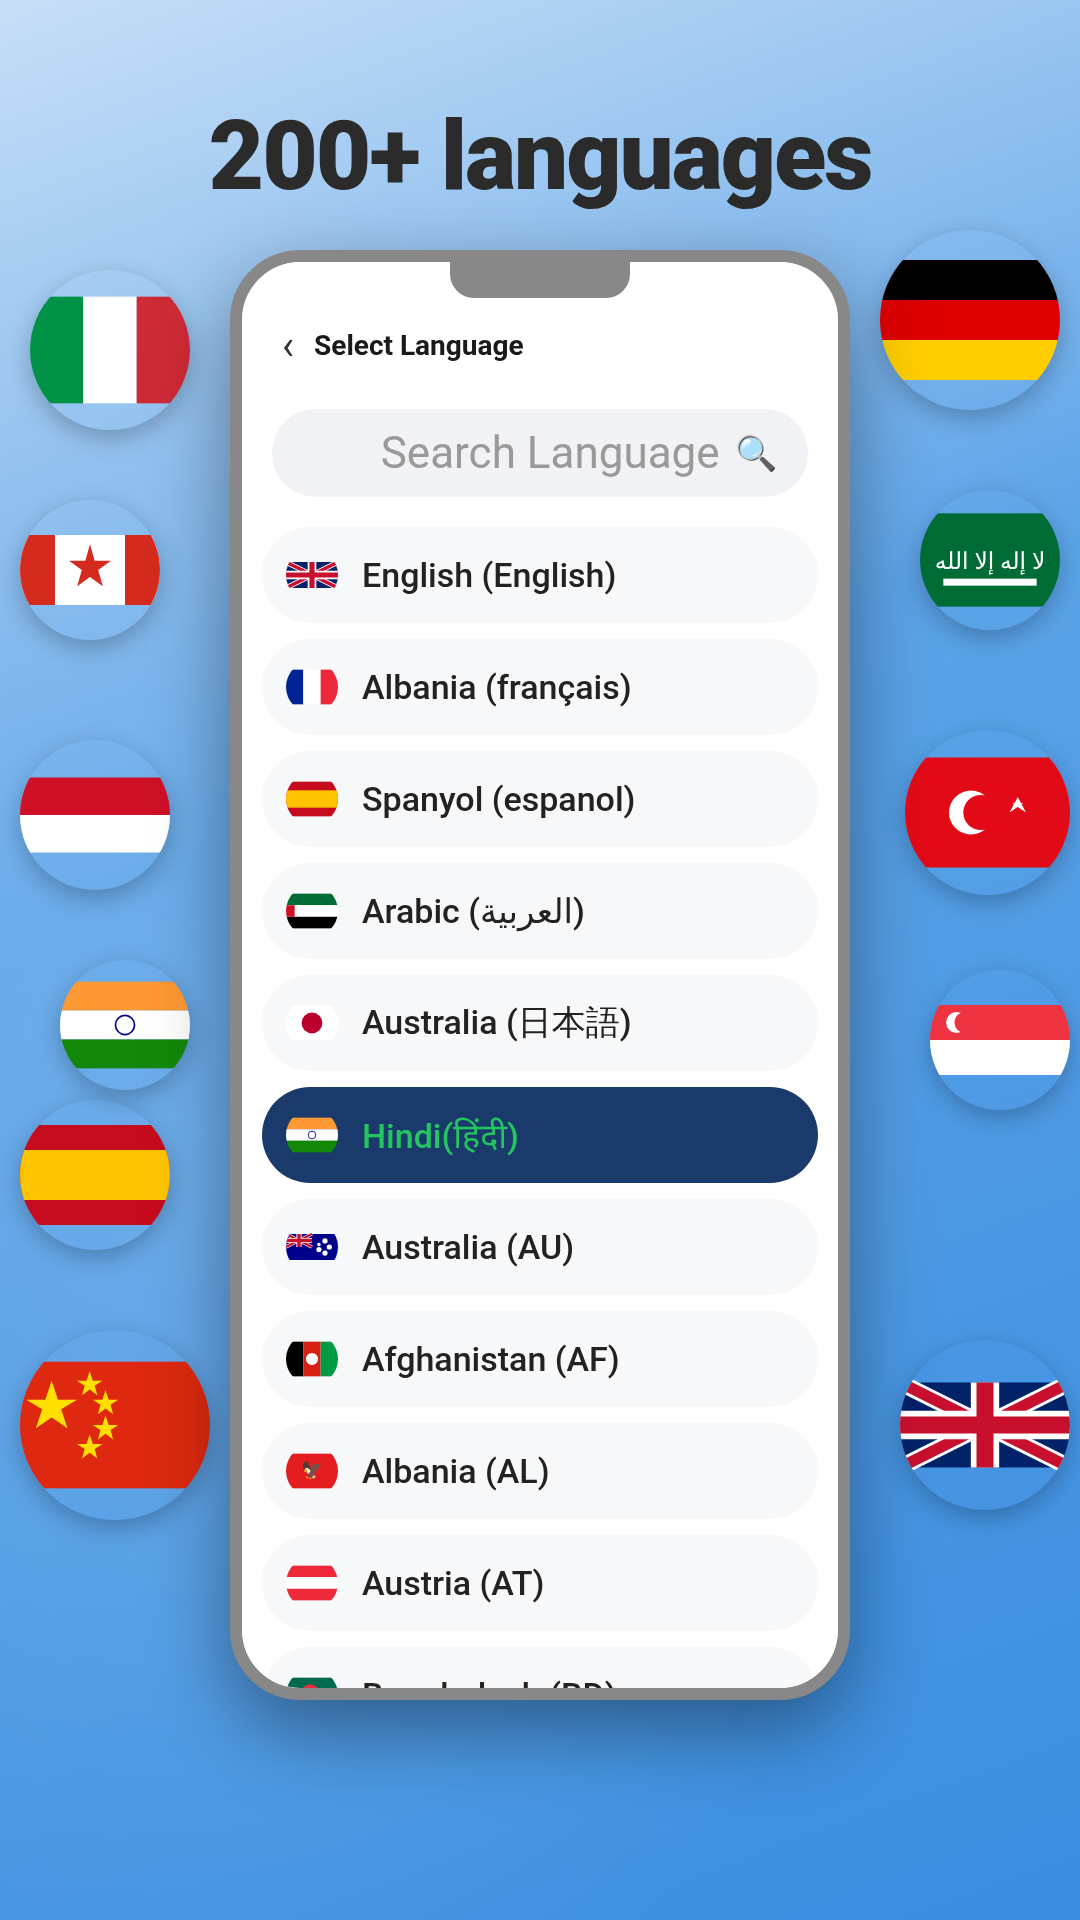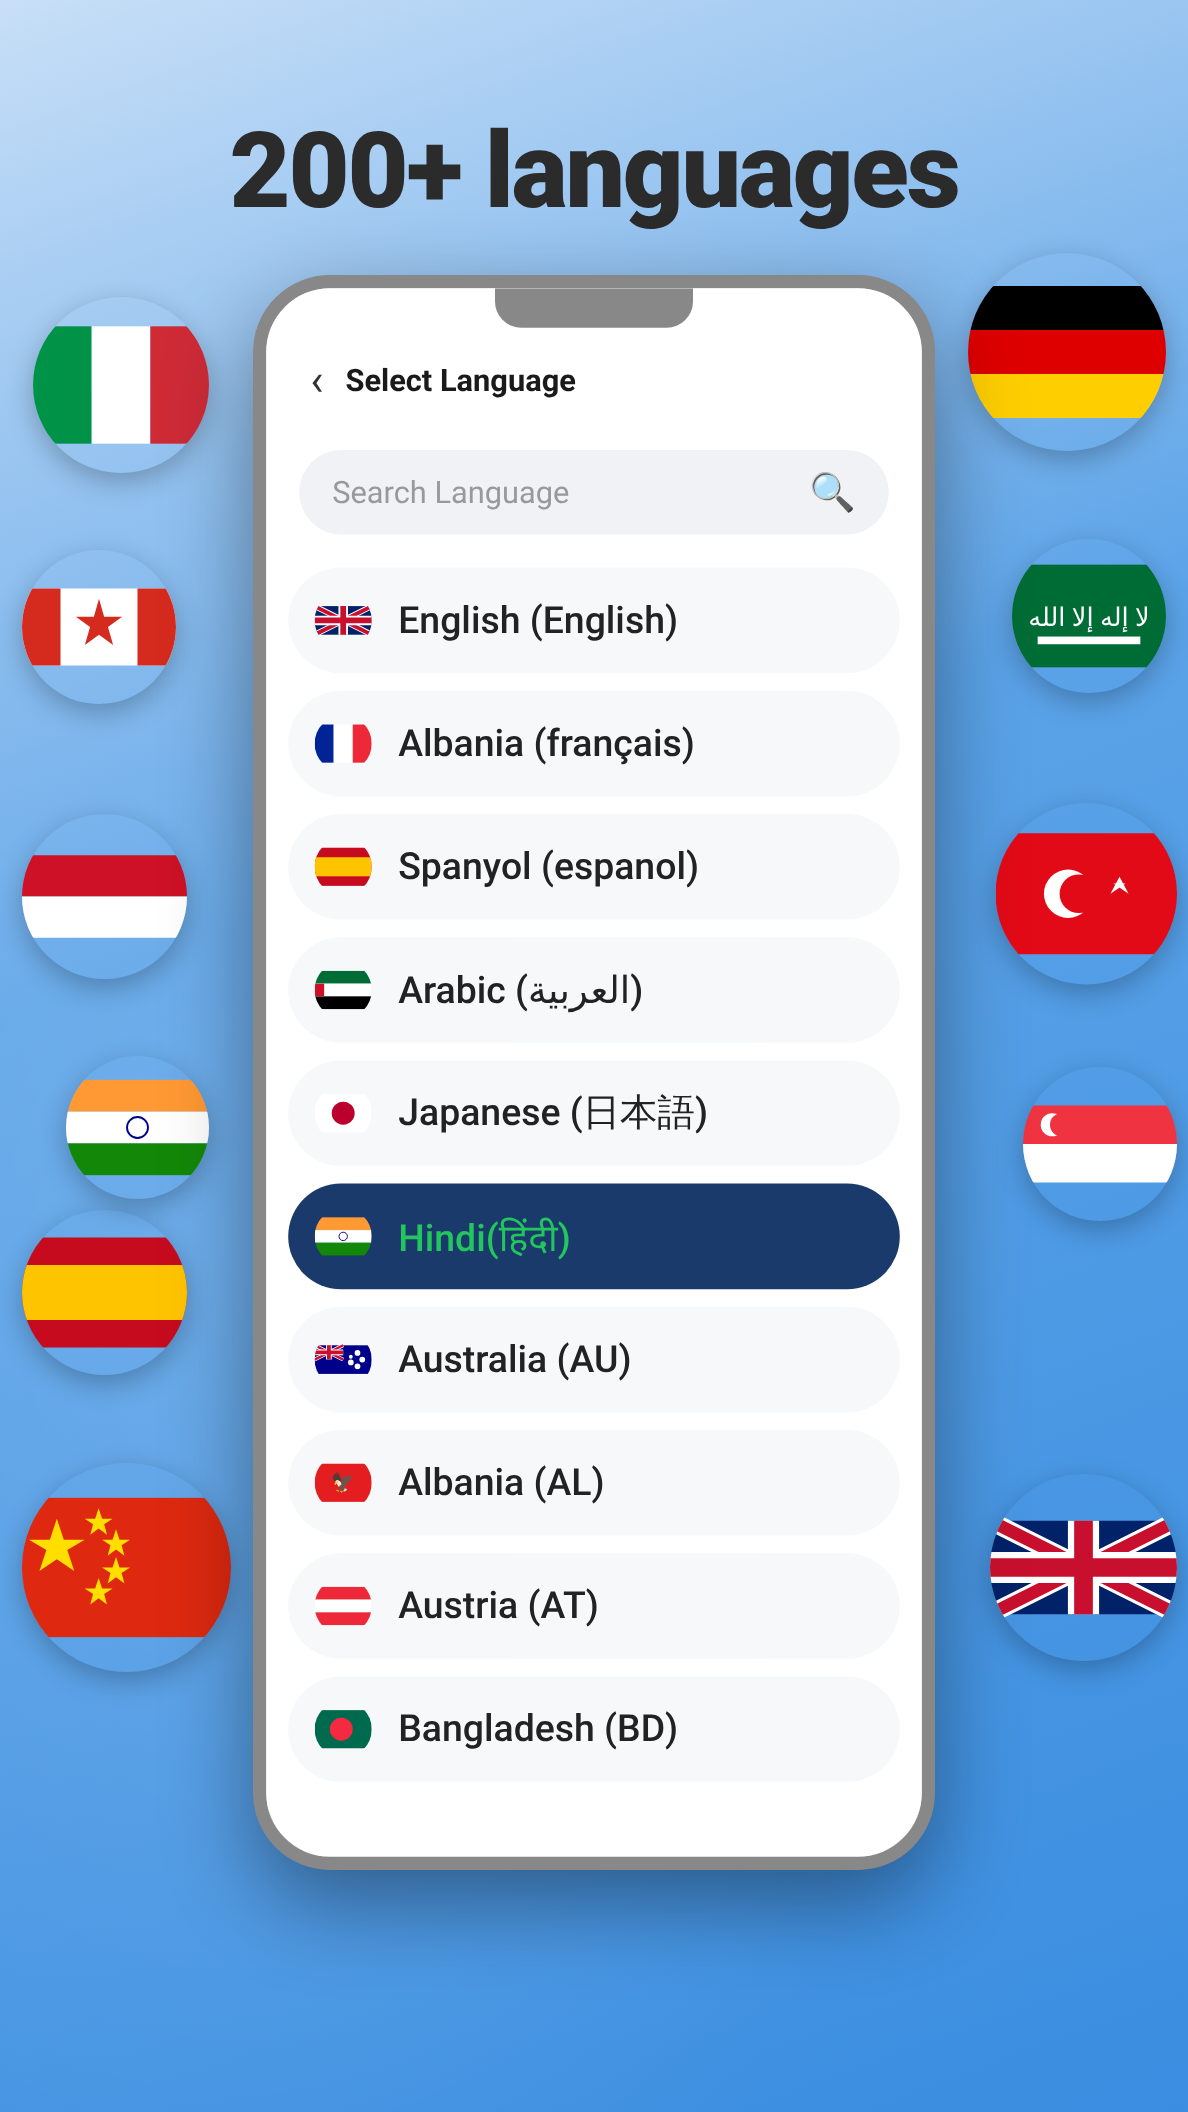--- a/index.html
+++ b/index.html
@@ -172,22 +172,23 @@
       display: flex;
       align-items: center;
       background: #f0f2f5;
       border-radius: 50px;
       padding: 18px 30px;
       gap: 16px;
     }
 
     .search-placeholder {
       flex: 1;
-      font-size: 28px;
+      font-size: 44px;
       color: #999;
+      text-align: right;
     }
 
     .search-icon {
       color: #999;
       font-size: 34px;
     }
 
     
     .language-list {
       padding: 10px 20px;
@@ -382,21 +383,21 @@
               <rect y="1.333" width="3" height="0.667" fill="#000"></rect>
               <rect y="0.667" width="0.5" height="0.667" fill="#CE1126"></rect>
             </svg></div>
           <span class="lang-name">Arabic (العربية)</span>
         </div>
         <div class="lang-item">
           <div class="lang-flag"><svg viewBox="0 0 3 2">
               <rect width="3" height="2" fill="#fff"></rect>
               <circle cx="1.5" cy="1" r="0.6" fill="#BC002D"></circle>
             </svg></div>
-          <span class="lang-name">Japanese (日本語)</span>
+          <span class="lang-name">Australia (日本語)</span>
         </div>
         <div class="lang-item selected">
           <div class="lang-flag"><svg viewBox="0 0 3 2">
               <rect width="3" height="0.667" fill="#FF9933"></rect>
               <rect y="0.667" width="3" height="0.667" fill="#fff"></rect>
               <rect y="1.333" width="3" height="0.667" fill="#138808"></rect>
               <circle cx="1.5" cy="1" r="0.22" fill="none" stroke="#000088" stroke-width="0.05"></circle>
             </svg></div>
           <span class="lang-name">Hindi(हिंदी)</span>
         </div>
@@ -410,20 +411,29 @@
               <circle cx="45" cy="8" r="3" fill="#fff"></circle>
               <circle cx="50" cy="15" r="3" fill="#fff"></circle>
               <circle cx="45" cy="22" r="3" fill="#fff"></circle>
               <circle cx="38" cy="18" r="3" fill="#fff"></circle>
               <circle cx="38" cy="12" r="2" fill="#fff"></circle>
             </svg></div>
           <span class="lang-name">Australia (AU)</span>
         </div>
         <div class="lang-item">
           <div class="lang-flag"><svg viewBox="0 0 3 2">
+              <rect width="1" height="2" fill="#000"></rect>
+              <rect x="1" width="1" height="2" fill="#d32011"></rect>
+              <rect x="2" width="1" height="2" fill="#009a44"></rect>
+              <circle cx="1.5" cy="1" r="0.35" fill="#fff"></circle>
+            </svg></div>
+          <span class="lang-name">Afghanistan (AF)</span>
+        </div>
+        <div class="lang-item">
+          <div class="lang-flag"><svg viewBox="0 0 3 2">
               <rect width="3" height="2" fill="#E41E20"></rect>
               <text x="1.5" y="1.3" font-size="1" fill="#000" text-anchor="middle">🦅</text>
             </svg></div>
           <span class="lang-name">Albania (AL)</span>
         </div>
         <div class="lang-item">
           <div class="lang-flag"><svg viewBox="0 0 3 2">
               <rect width="3" height="0.667" fill="#ED2939"></rect>
               <rect y="0.667" width="3" height="0.667" fill="#fff"></rect>
               <rect y="1.333" width="3" height="0.667" fill="#ED2939"></rect>

